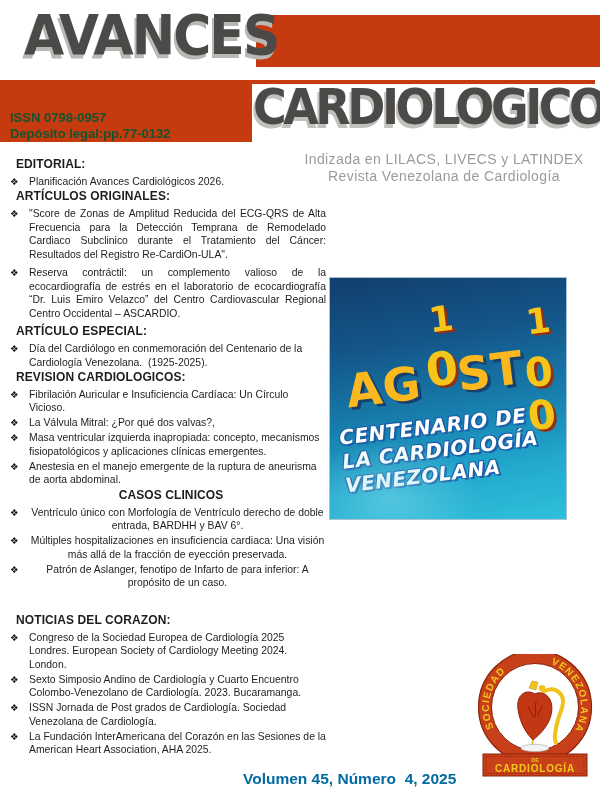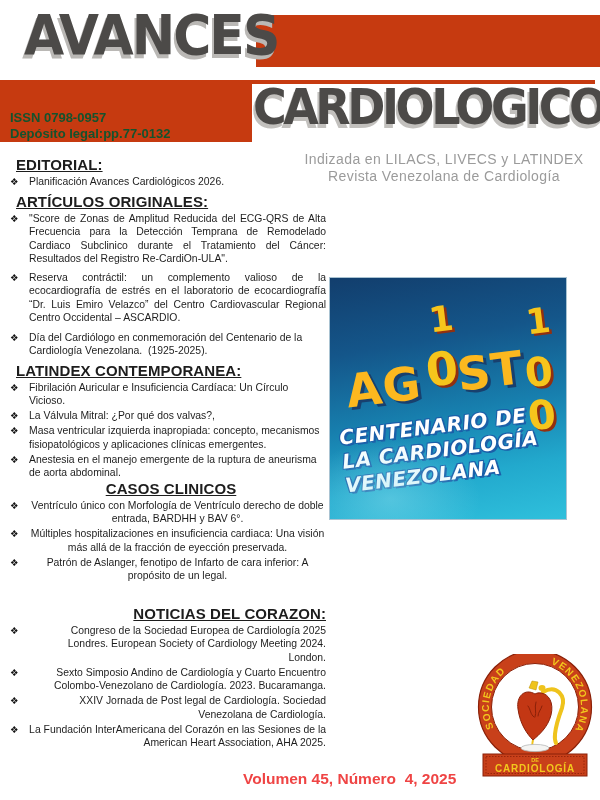--- a/index.html
+++ b/index.html
@@ -16,26 +16,26 @@
   .cardiologicos{position:absolute;left:253px;top:78px;font-family:"DejaVu Sans",sans-serif;
            font-weight:700;font-size:46px;letter-spacing:-3.5px;color:#4c4a48;
            text-shadow:-2px 3px 0 #c2c0bd;transform:scaleY(1.08);transform-origin:top left;white-space:nowrap;}
   .issn{position:absolute;left:10px;top:98px;color:#14532d;font-weight:700;
         font-size:13px;line-height:15.5px;margin-top:12px;}
   .subtitle{position:absolute;left:292px;top:151px;width:304px;text-align:center;
         color:#9b9b9b;font-size:14px;line-height:16.5px;letter-spacing:0.4px;}
 
   
   .toc{position:absolute;left:8px;top:158px;width:318px;color:#1d1d1d;}
-  .toc-sec{margin-top:6px;}
+  .toc-sec{}
   .toc-sec:first-child{margin-top:0;}
-  .toc-sec.extra-top{margin-top:24px;text-align:right;}
+  .toc-sec.extra-top{margin-top:24px;}
   .toc-sec.tight-top{margin-top:2px;text-align:center;}
-  .toc-head{font-size:15px;line-height:13px;margin:0 0 4px 0;font-weight:700;
-            text-decoration:underline;letter-spacing:0.1px;padding-left:8px;}
+  .toc-head{font-size:12px;line-height:13px;margin:0 0 4px 0;font-weight:700;
+            letter-spacing:0.1px;padding-left:8px;}
   .toc-list{list-style:none;margin:0;padding:0;}
   .toc-item{position:relative;padding-left:21px;font-size:10.4px;line-height:13.5px;
             margin-bottom:1.5px;}
   .toc-list.just .toc-item{margin-bottom:5px;}
   .toc-list.just .txt{text-align:justify;}
   .blt{position:absolute;left:2px;top:0;font-size:9.5px;font-family:"DejaVu Sans",sans-serif;color:#111;}
   .txt{display:block;}
 
   
   .poster{position:absolute;left:329px;top:277px;width:236px;height:241px;
@@ -57,21 +57,21 @@
   .poster-caption{position:absolute;left:8px;top:148px;transform:rotate(-7deg);
       transform-origin:left top;color:#ffffff;font-weight:800;font-style:italic;
       font-size:20px;line-height:24px;letter-spacing:0.5px;font-family:"DejaVu Sans",sans-serif;
       text-shadow:2px 2px 0 #1b5fa9,-1px 1px 0 #1b5fa9,1px -1px 0 #1b5fa9,-1px -1px 0 #1b5fa9;
       white-space:nowrap;}
 
   
   .logo{position:absolute;left:476px;top:654px;width:118px;height:124px;}
 
   
-  .volumen{position:absolute;left:243px;top:770px;font-size:15.5px;font-weight:700;color:#ef4444;}
+  .volumen{position:absolute;left:243px;top:770px;font-size:15.5px;font-weight:700;color:#0369a1;}
 </style>
 </head>
 <body>
 
 <div id="page">
 
   <div class="accent-top"></div>
   <div class="avances">AVANCES</div>
   <div class="red-banner"></div>
   <div class="white-box"></div>
@@ -102,29 +102,30 @@
             <span class="blt">❖</span>
             <span class="txt">"Score de Zonas de Amplitud Reducida del ECG-QRS de Alta Frecuencia para la Detección Temprana de Remodelado Cardiaco Subclinico durante el Tratamiento del Cáncer: Resultados del Registro Re-CardiOn-ULA".</span>
           </li>
           <li class="toc-item">
             <span class="blt">❖</span>
             <span class="txt">Reserva contráctil: un complemento valioso de la ecocardiografía de estrés en el laboratorio de ecocardiografía “Dr. Luis Emiro Velazco” del Centro Cardiovascular Regional Centro Occidental – ASCARDIO.</span>
           </li>
         </ul>
       </section>
       <section class="toc-sec">
+        <h2 class="toc-head">ARTÍCULO ESPECIAL:</h2>
         <ul class="toc-list">
           <li class="toc-item">
             <span class="blt">❖</span>
             <span class="txt">Día del Cardiólogo en conmemoración del Centenario de la Cardiología Venezolana.&nbsp; (1925-2025).</span>
           </li>
         </ul>
       </section>
       <section class="toc-sec">
-        <h2 class="toc-head">LATINDEX CONTEMPORANEA:</h2>
+        <h2 class="toc-head">REVISION CARDIOLOGICOS:</h2>
         <ul class="toc-list">
           <li class="toc-item">
             <span class="blt">❖</span>
             <span class="txt">Fibrilación Auricular e Insuficiencia Cardíaca: Un Círculo Vicioso.</span>
           </li>
           <li class="toc-item">
             <span class="blt">❖</span>
             <span class="txt">La Válvula Mitral: ¿Por qué dos valvas?,</span>
           </li>
           <li class="toc-item">
@@ -143,38 +144,38 @@
           <li class="toc-item">
             <span class="blt">❖</span>
             <span class="txt">Ventrículo único con Morfología de Ventrículo derecho de doble entrada, BARDHH y BAV 6°.</span>
           </li>
           <li class="toc-item">
             <span class="blt">❖</span>
             <span class="txt">Múltiples hospitalizaciones en insuficiencia cardiaca: Una visión más allá de la fracción de eyección preservada.</span>
           </li>
           <li class="toc-item">
             <span class="blt">❖</span>
-            <span class="txt">Patrón de Aslanger, fenotipo de Infarto de cara inferior: A propósito de un legal.</span>
+            <span class="txt">Patrón de Aslanger, fenotipo de Infarto de para inferior: A propósito de un caso.</span>
           </li>
         </ul>
       </section>
       <section class="toc-sec extra-top">
         <h2 class="toc-head">NOTICIAS DEL CORAZON:</h2>
         <ul class="toc-list">
           <li class="toc-item">
             <span class="blt">❖</span>
             <span class="txt">Congreso de la Sociedad Europea de Cardiología 2025 Londres. European Society of Cardiology Meeting 2024. London.</span>
           </li>
           <li class="toc-item">
             <span class="blt">❖</span>
             <span class="txt">Sexto Simposio Andino de Cardiología y Cuarto Encuentro Colombo-Venezolano de Cardiología. 2023. Bucaramanga.</span>
           </li>
           <li class="toc-item">
             <span class="blt">❖</span>
-            <span class="txt">XXIV Jornada de Post legal de Cardiología. Sociedad Venezolana de Cardiología.</span>
+            <span class="txt">ISSN Jornada de Post grados de Cardiología. Sociedad Venezolana de Cardiología.</span>
           </li>
           <li class="toc-item">
             <span class="blt">❖</span>
             <span class="txt">La Fundación InterAmericana del Corazón en las Sesiones de la American Heart Association, AHA 2025.</span>
           </li>
         </ul>
       </section>
     </div>
 
   <div class="poster">

